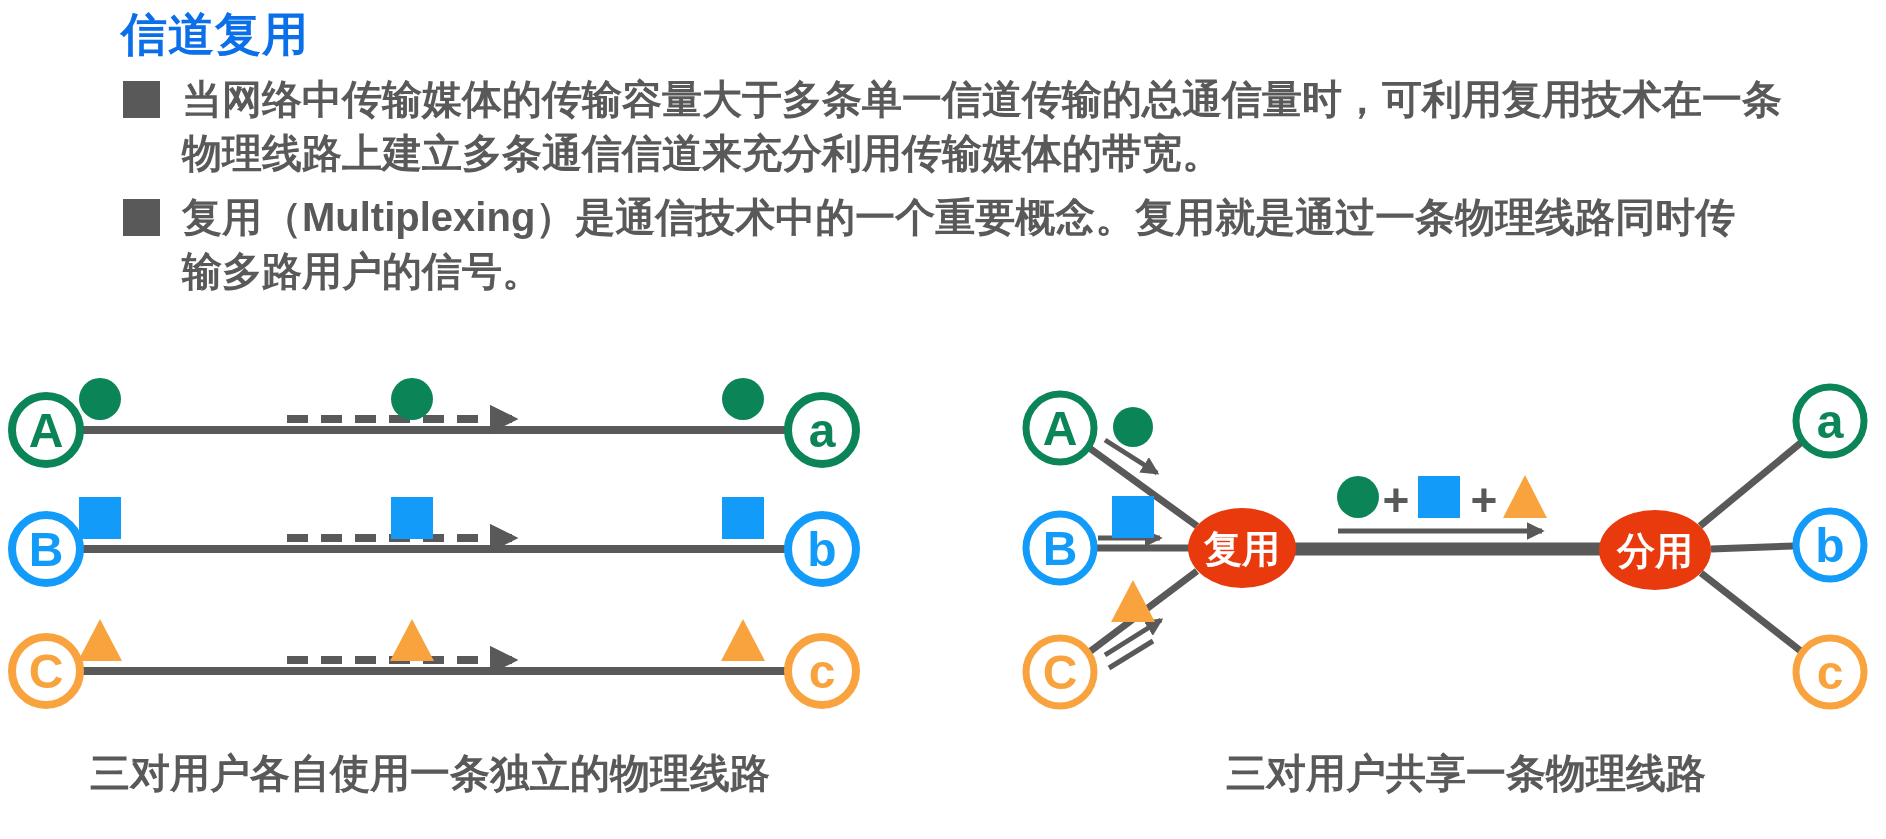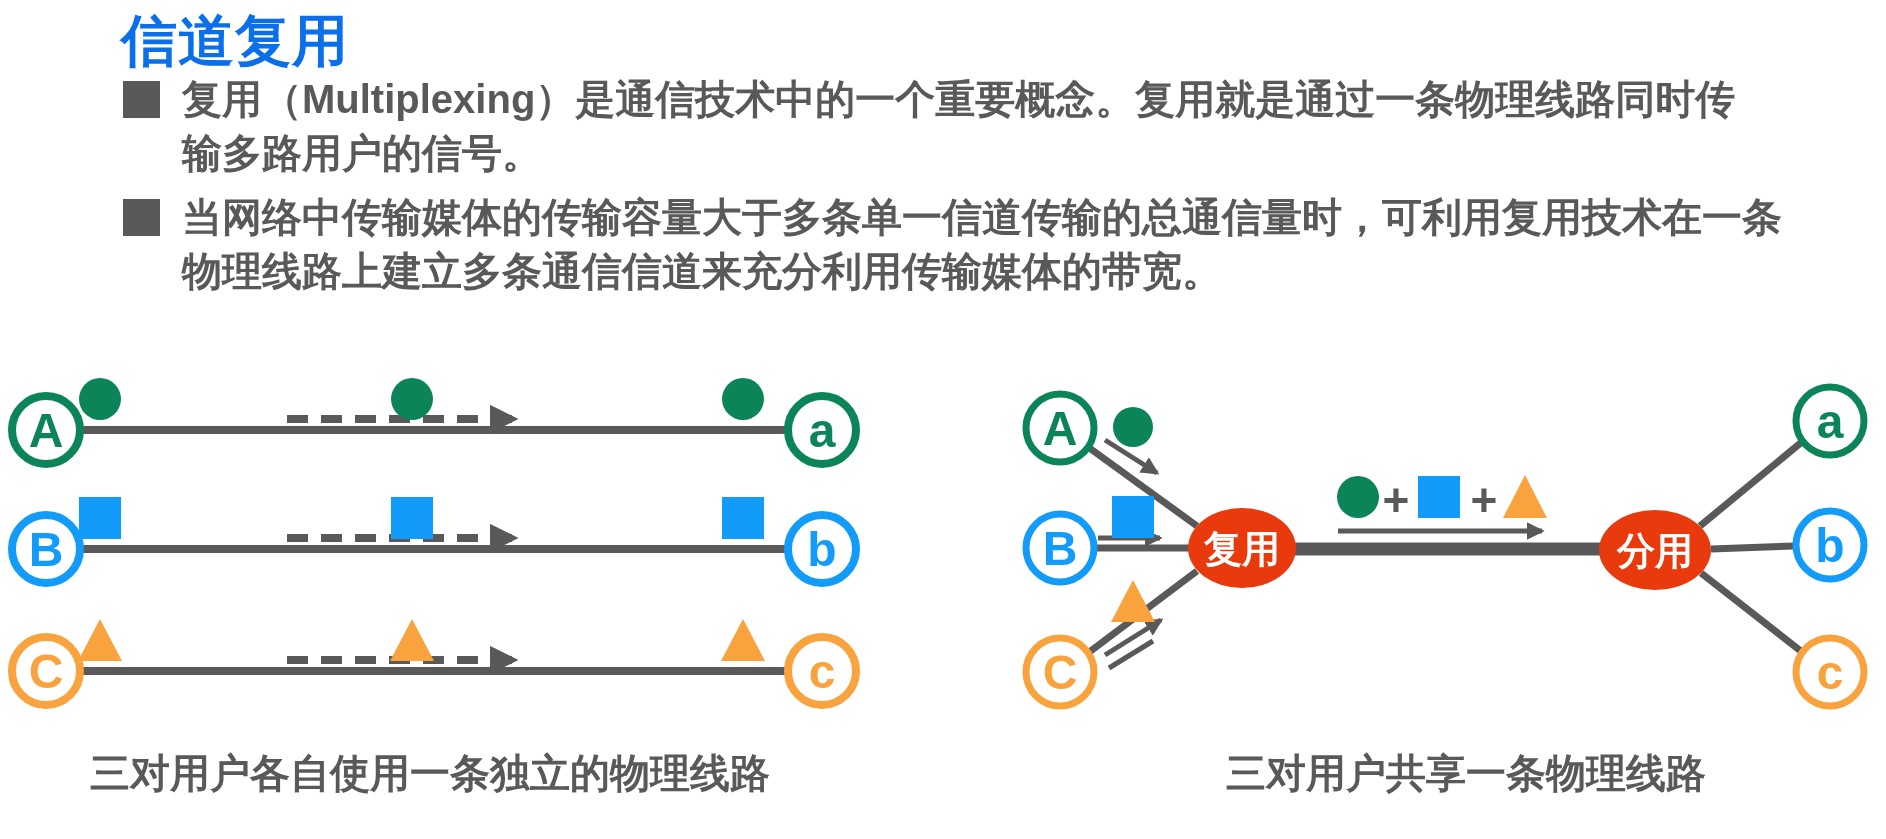--- a/index.html
+++ b/index.html
@@ -2,21 +2,21 @@
 <html><head>
 <meta charset="utf-8">
 <style>
   html,body{margin:0;padding:0;background:#ffffff;}
   body{
     position:relative;width:1886px;height:839px;overflow:hidden;
     font-family:"Liberation Sans","DejaVu Sans",sans-serif;
   }
   .title{
     position:absolute;left:121px;top:4px;
-    font-size:56px;font-weight:700;color:#0B6FE9;letter-spacing:1px;
+    font-size:46px;font-weight:700;color:#0B6FE9;letter-spacing:1px;
   }
   .bullets{position:absolute;left:123px;top:72px;width:1740px;}
   .bullet{display:flex;align-items:flex-start;margin-bottom:10px;}
   .bullet .marker{
     flex:0 0 auto;width:37px;height:37px;background:#595959;margin:9px 22px 0 0;
   }
   .bullet .btext{
     font-size:40px;line-height:54px;font-weight:700;color:#595959;
     white-space:pre-line;
   }
@@ -33,27 +33,27 @@
   .plus{font-size:46px;font-weight:700;fill:#595959;text-anchor:middle;}
 </style>
 </head>
 <body>
 
 <div class="title">信道复用</div>
 
 <div class="bullets">
   <div class="bullet">
     <div class="marker"></div>
-    <div class="btext">复用（Multiplexing）是通信技术中的一个重要概念。复用就是通过一条物理线路同时传
-输多路用户的信号。</div>
+    <div class="btext">当网络中传输媒体的传输容量大于多条单一信道传输的总通信量时，可利用复用技术在一条
+物理线路上建立多条通信信道来充分利用传输媒体的带宽。</div>
   </div>
   <div class="bullet">
     <div class="marker"></div>
-    <div class="btext">当网络中传输媒体的传输容量大于多条单一信道传输的总通信量时，可利用复用技术在一条
-物理线路上建立多条通信信道来充分利用传输媒体的带宽。</div>
+    <div class="btext">复用（Multiplexing）是通信技术中的一个重要概念。复用就是通过一条物理线路同时传
+输多路用户的信号。</div>
   </div>
 </div>
 
 <svg style="left:0;top:330px" width="900" height="400" viewBox="0 330 900 400">
   <defs>
     <marker id="ah" viewBox="0 0 10 10" refX="8.5" refY="5" markerWidth="3.6" markerHeight="3.6" orient="auto-start-reverse" markerUnits="strokeWidth">
       <path d="M0,0 L10,5 L0,10 z" fill="#595959"></path>
     </marker>
   </defs>
 

